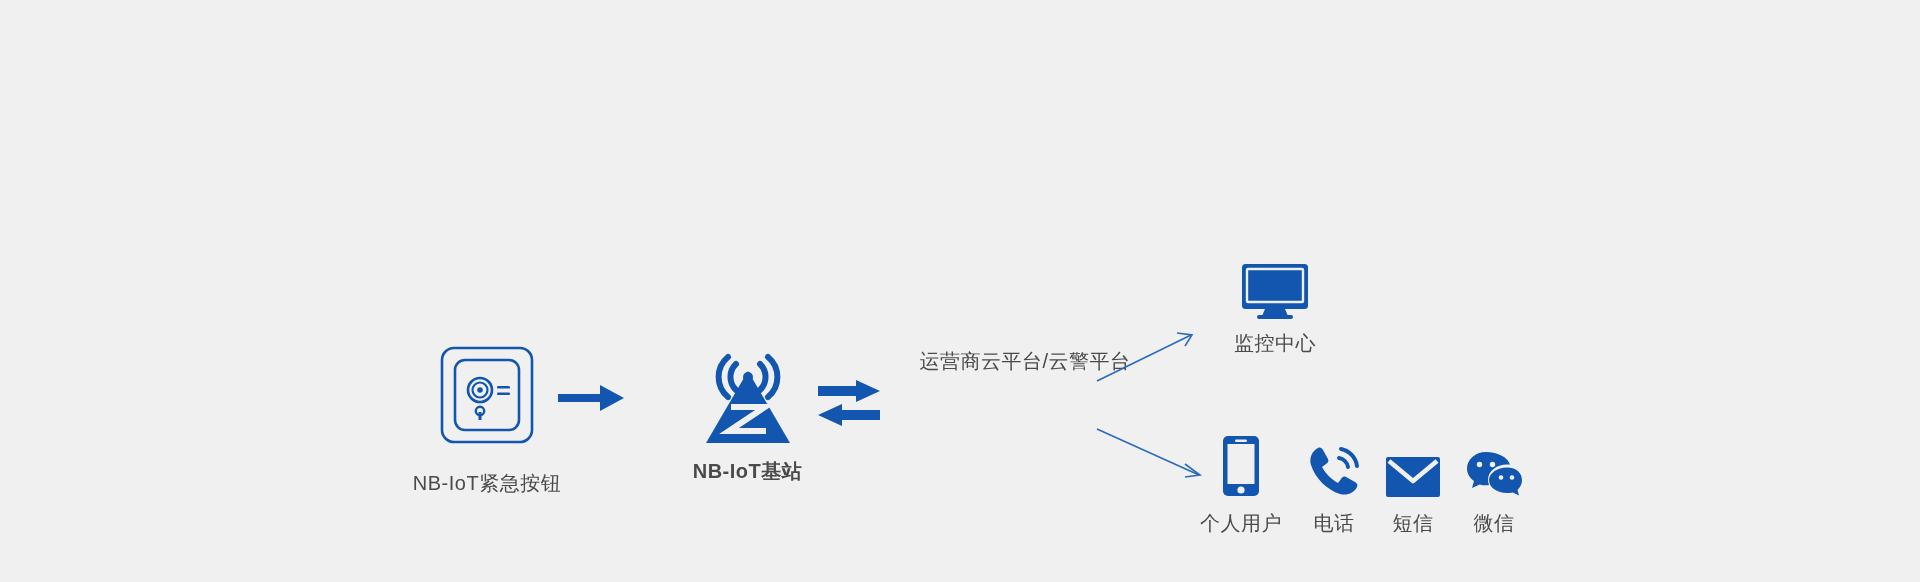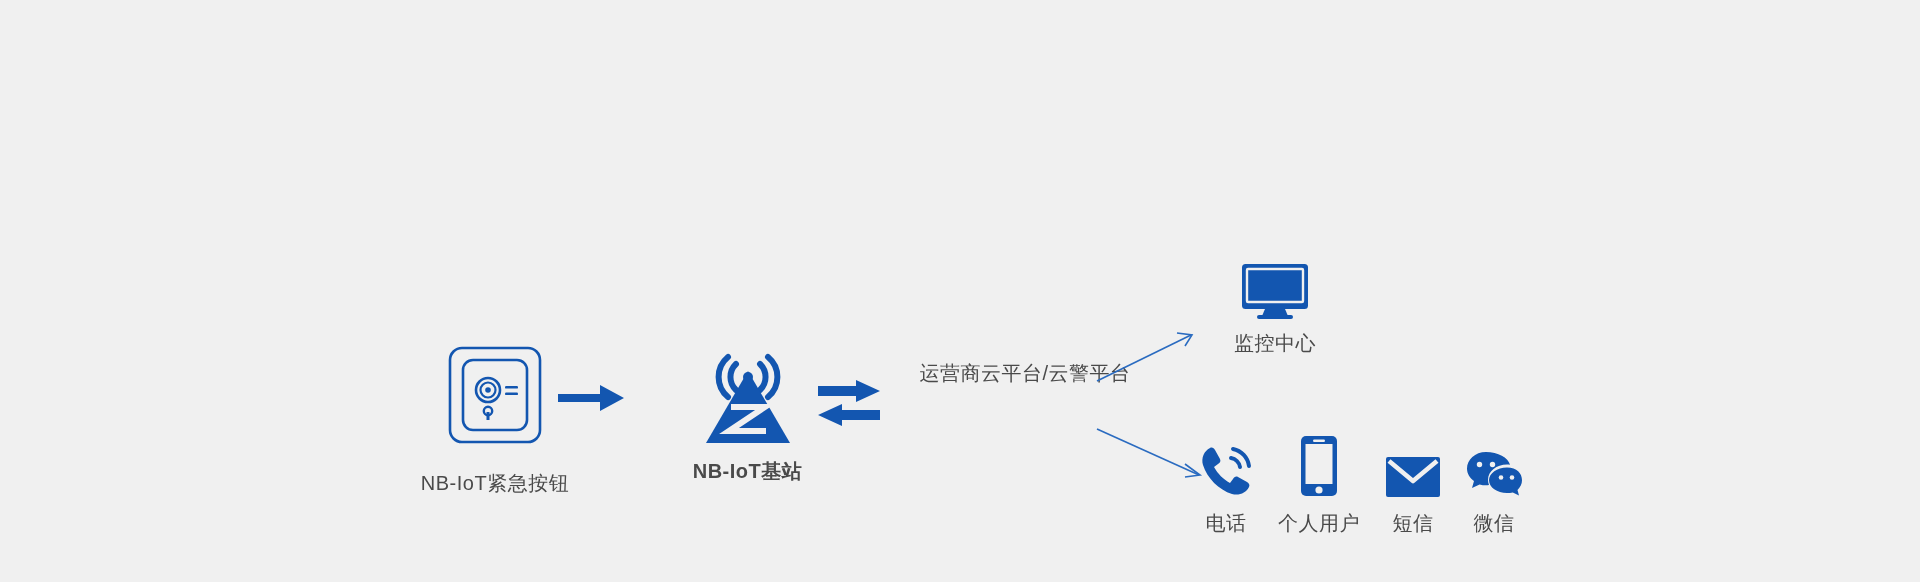--- a/index.html
+++ b/index.html
@@ -39,32 +39,32 @@
   .node-label {
     font-size: 20px;
     color: #4a4a4a;
     letter-spacing: 0.5px;
     white-space: nowrap;
     line-height: 1.2;
     font-family: "Liberation Sans", "DejaVu Sans", sans-serif;
   }
 
   
-  #node-button      { left: 400px;  top: 345px;  width: 190px; }
+  #node-button      { left: 392px;  top: 345px;  width: 190px; }
   #node-button .node-label { margin-top: 26px; }
 
   #arrow-one-way    { position: absolute; left: 558px; top: 385px; }
 
   #node-basestation { left: 650px;  top: 345px;  width: 195px; }
   #node-basestation .node-label { margin-top: 14px; font-weight: bold; }
 
   #arrow-two-way    { position: absolute; left: 818px; top: 380px; }
 
   #node-cloud       { left: 900px;  top: 340px;  width: 250px; }
-  #node-cloud .node-label { margin-top: 21px; }
+  #node-cloud .node-label { margin-top: 9px; }
 
   .cloud-wrap { position: relative; }
   .cloud-text {
     position: absolute;
     left: 0; right: 0;
     top: 50%;
     transform: translateY(-46%);
     text-align: center;
     font-size: 21px;
     font-weight: bold;
@@ -176,44 +176,44 @@
         <rect x="16" y="52" width="36" height="4" rx="2" fill="#1356b0"></rect>
       </svg>
     </span>
     <span class="node-label">监控中心</span>
   </div>
 
   <div id="endpoint-row">
 
     <div class="node">
       <span class="node-icon">
+        <svg width="38" height="62" viewBox="0 0 38 62" xmlns="http://www.w3.org/2000/svg">
+          <rect x="1" y="1" width="36" height="60" rx="5" fill="#1356b0"></rect>
+          <rect x="5.5" y="9" width="27" height="40" fill="#f0f0f0"></rect>
+          <rect x="13" y="4.5" width="12" height="2.4" rx="1.2" fill="#f0f0f0"></rect>
+          <circle cx="19" cy="55" r="3.6" fill="#f0f0f0"></circle>
+        </svg>
+      </span>
+      <span class="node-label">个人用户</span>
+    </div>
+
+    <div class="node">
+      <span class="node-icon">
         <svg width="52" height="52" viewBox="0 0 52 52" xmlns="http://www.w3.org/2000/svg">
           <path d="M10 3 C4 6 1 13 3 20 C7 33 19 45 32 49 C39 51 46 48 49 42
                    C50 40 49 38 47 37 L38 32 C36 31 34 32 33 34 L30 38
                    C23 34 18 29 14 22 L18 19 C20 18 21 16 20 14 L15 5
                    C14 3 12 2 10 3 Z" fill="#1356b0"></path>
           <g fill="none" stroke="#1356b0" stroke-width="4" stroke-linecap="round">
             <path d="M31 13 A11 11 0 0 1 40 22"></path>
             <path d="M33 4 A20 20 0 0 1 49 21"></path>
           </g>
         </svg>
       </span>
       <span class="node-label">电话</span>
-    </div>
-
-    <div class="node">
-      <span class="node-icon">
-        <svg width="38" height="62" viewBox="0 0 38 62" xmlns="http://www.w3.org/2000/svg">
-          <rect x="1" y="1" width="36" height="60" rx="5" fill="#1356b0"></rect>
-          <rect x="5.5" y="9" width="27" height="40" fill="#f0f0f0"></rect>
-          <rect x="13" y="4.5" width="12" height="2.4" rx="1.2" fill="#f0f0f0"></rect>
-          <circle cx="19" cy="55" r="3.6" fill="#f0f0f0"></circle>
-        </svg>
-      </span>
-      <span class="node-label">个人用户</span>
     </div>
 
     <div class="node">
       <span class="node-icon">
         <svg width="54" height="40" viewBox="0 0 54 40" xmlns="http://www.w3.org/2000/svg">
           <rect x="0" y="0" width="54" height="40" rx="2" fill="#1356b0"></rect>
           <path d="M3 4 L27 24 L51 4" fill="none" stroke="#f0f0f0" stroke-width="4.6" stroke-linejoin="round"></path>
         </svg>
       </span>
       <span class="node-label">短信</span>

